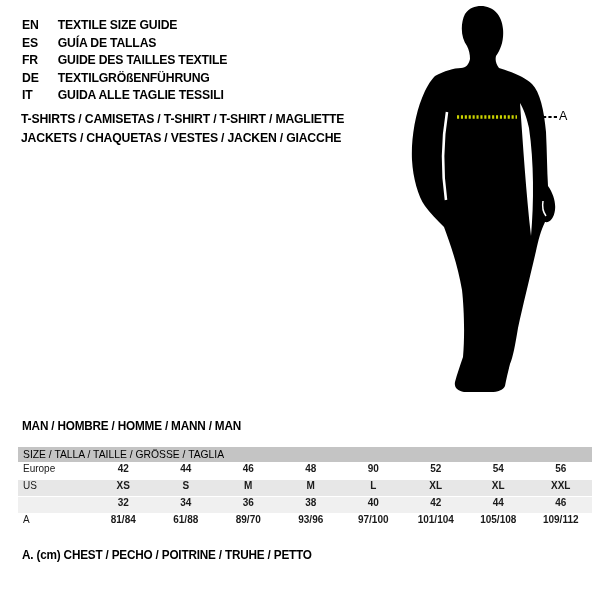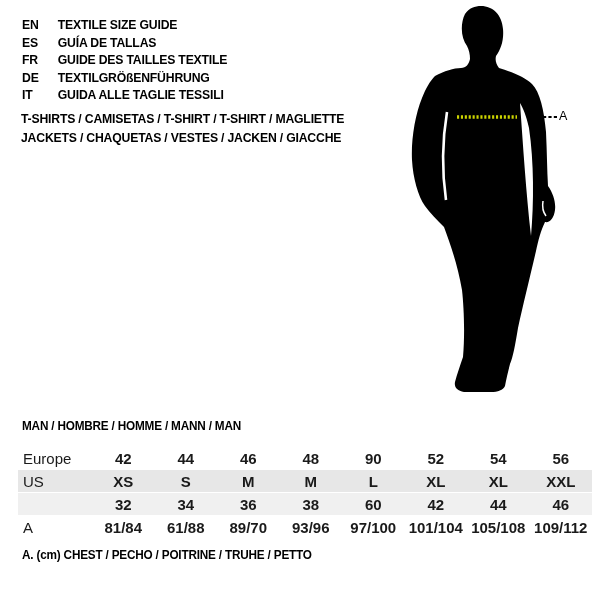--- a/index.html
+++ b/index.html
@@ -30,21 +30,21 @@
 
   
   .section-title { position:absolute; left:22px; top:419px;
                    font-size:12.5px; font-weight:bold; letter-spacing:-.2px; white-space:nowrap; }
 
   
   .size-table { position:absolute; left:18px; top:447px; width:574px; }
   .thead { height:13px; background:var(--table-header-bg,#c4c4c4);
            font-size:11px; line-height:13.5px; padding:1px 0 1px 5px; margin-bottom:1px; }
   .thead span { display:inline-block; transform:scaleX(.94); transform-origin:0 0; white-space:nowrap; }
-  .trow { display:flex; height:22px; align-items:center; font-size:15px;
+  .trow { display:flex; height:16px; align-items:flex-start; font-size:10px;
           color:#1a1a1a; margin-bottom:1px; }
   .row-shade-1 { background:var(--row-shade-1,#e7e7e7); }
   .row-shade-2 { background:var(--row-shade-2,#f0f0f0); }
   .tlabel { width:69px; padding-left:5px; }
   .tcell  { flex:1; text-align:center;font-weight:bold; }
 
   
   .footnote { position:absolute; left:22px; top:548px;
               font-size:12.5px; font-weight:bold; letter-spacing:-.2px; white-space:nowrap; }
 </style>
@@ -117,20 +117,23 @@
     <path class="gap-line" stroke-width="1.5" d="M 143,201 C 142,207 143,212 146,216"></path>
 
     <path class="chest-dash" d="M 57,117 L 117,117"></path>
     <path class="pointer-dash" d="M 143,117 L 159,117"></path>
   </svg>
   <span class="measure-label">A</span>
 
   <div class="section-title cond">MAN / HOMBRE / HOMME / MANN / MAN</div>
 
   <div class="size-table">
+    <div class="thead">
+      <span>SIZE / TALLA / TAILLE / GRÖSSE / TAGLIA</span>
+    </div>
 
     <div class="trow">
       <span class="tlabel">Europe</span>
       <span class="tcell">42</span>
       <span class="tcell">44</span>
       <span class="tcell">46</span>
       <span class="tcell">48</span>
       <span class="tcell">90</span>
       <span class="tcell">52</span>
       <span class="tcell">54</span>
@@ -148,21 +151,21 @@
       <span class="tcell">XL</span>
       <span class="tcell">XXL</span>
     </div>
 
     <div class="trow row-shade-2">
       <span class="tlabel"></span>
       <span class="tcell">32</span>
       <span class="tcell">34</span>
       <span class="tcell">36</span>
       <span class="tcell">38</span>
-      <span class="tcell">60</span>
+      <span class="tcell">40</span>
       <span class="tcell">42</span>
       <span class="tcell">44</span>
       <span class="tcell">46</span>
     </div>
 
     <div class="trow">
       <span class="tlabel">A</span>
       <span class="tcell">81/84</span>
       <span class="tcell">61/88</span>
       <span class="tcell">89/70</span>

